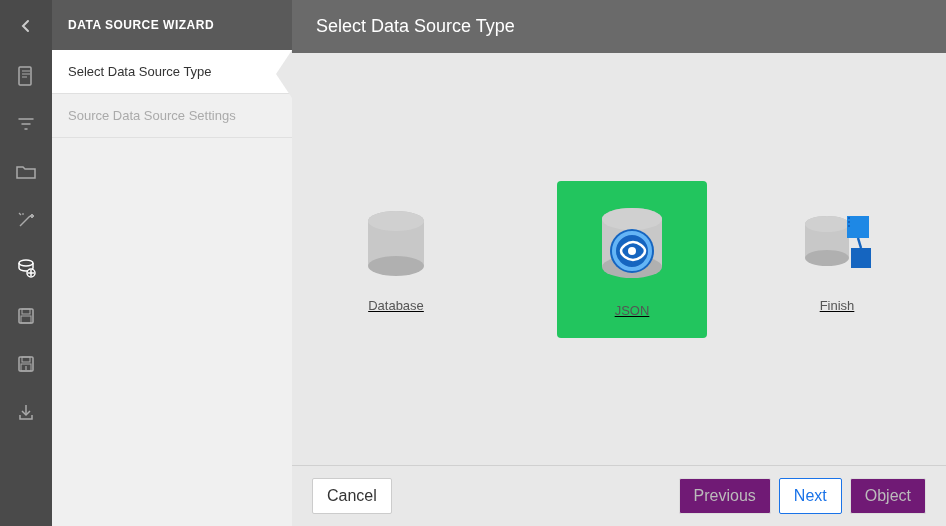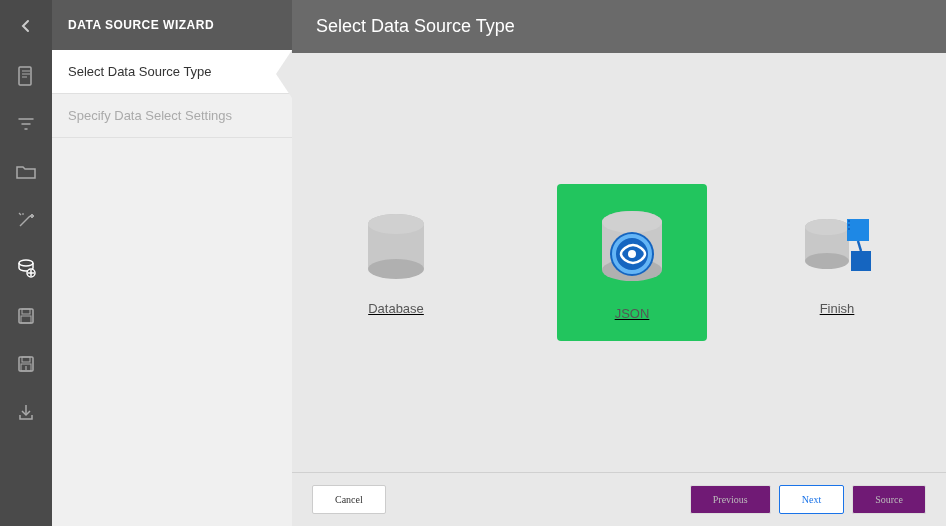--- a/index.html
+++ b/index.html
@@ -158,28 +158,27 @@
       align-items: center;
       justify-content: space-between;
       background: #e8e8e8;
       border-top: 1px solid #d0d0d0;
     }
     .footer-right {
       display: flex;
       gap: 8px;
     }
     .btn {
-      padding: 8px 22px;
-      font-size: 10px;
+      padding: 8px 14px;
+      font-size: 16px;
       border: 1px solid #ccc;
       border-radius: 2px;
       cursor: pointer;
       background: #fff;
       color: #333;
-      font-family: Liberation Serif, serif;
     }
     .btn.primary {
       background: #fff;
       border-color: #1a73e8;
       color: #1a73e8;
       font-weight: 500;
     }
     .btn:disabled, .btn.disabled {
       color: #bbb;
       border-color: #ddd;
@@ -252,21 +251,21 @@
     </svg>
   </div>
 </div>
 
 <div class="wizard-panel">
   <div class="wizard-panel-header">DATA SOURCE WIZARD</div>
   <div class="wizard-step active">
     <span>Select Data Source Type</span>
   </div>
   <div class="wizard-step inactive">
-    <span>Specify Data Select Settings</span>
+    <span>Source Data Source Settings</span>
   </div>
 </div>
 
 <div class="main-content">
   <div class="main-header">Select Data Source Type</div>
 
   <div class="main-body">
 
     <div class="ds-option">
       <div class="cylinder">
@@ -318,16 +317,16 @@
       </div>
       <span class="ds-option-label">Finish</span>
     </div>
   </div>
 
   <div class="main-footer">
     <button class="btn">Cancel</button>
     <div class="footer-right">
       <button class="btn disabled" disabled="">Previous</button>
       <button class="btn primary">Next</button>
-      <button class="btn disabled" disabled="">Source</button>
+      <button class="btn disabled" disabled="">Object</button>
     </div>
   </div>
 </div>
 
 </body></html>

